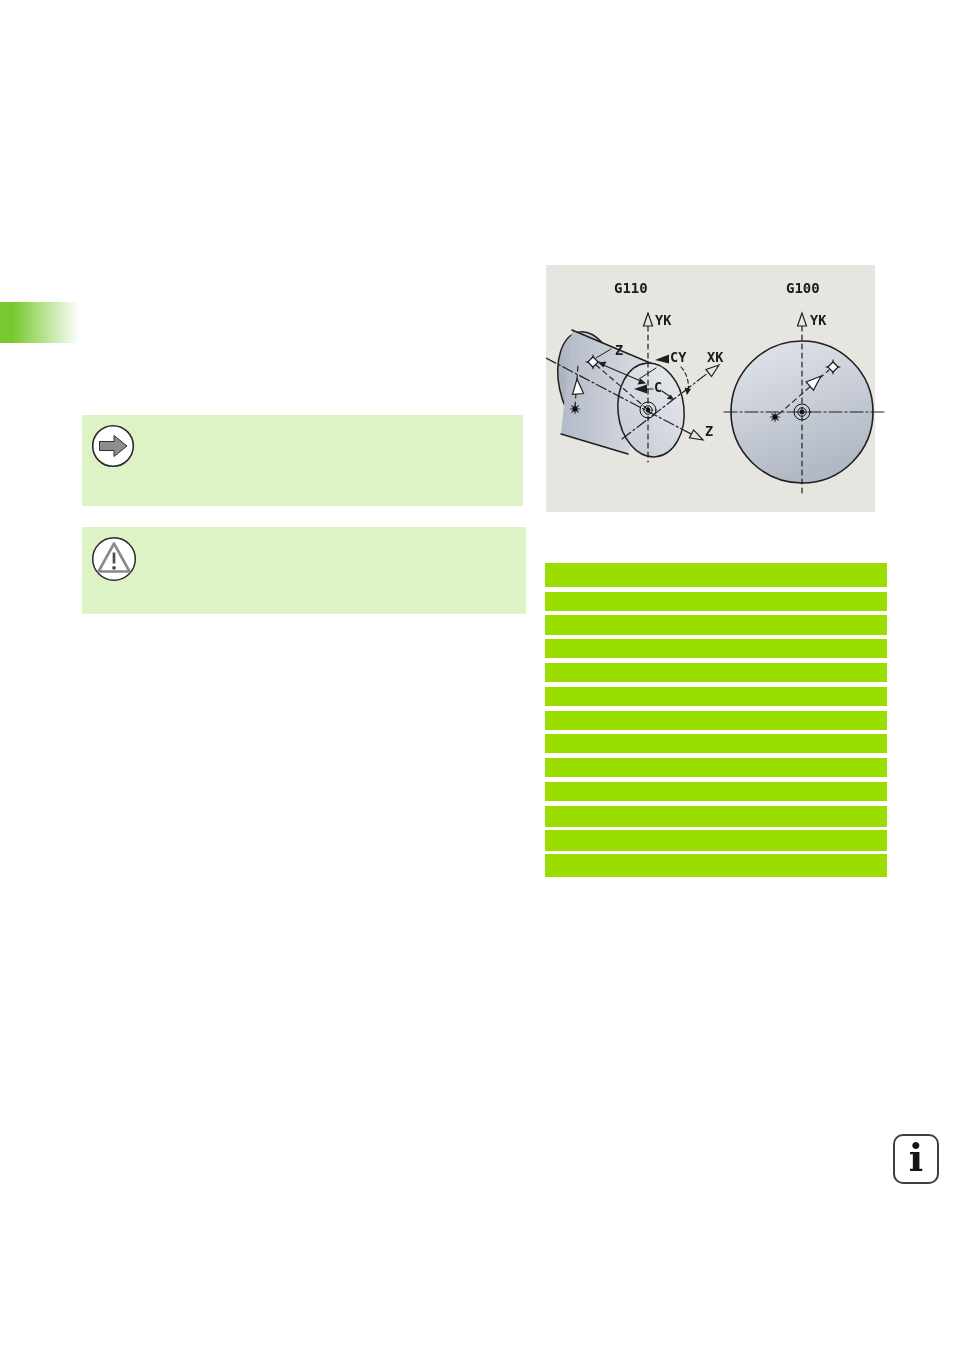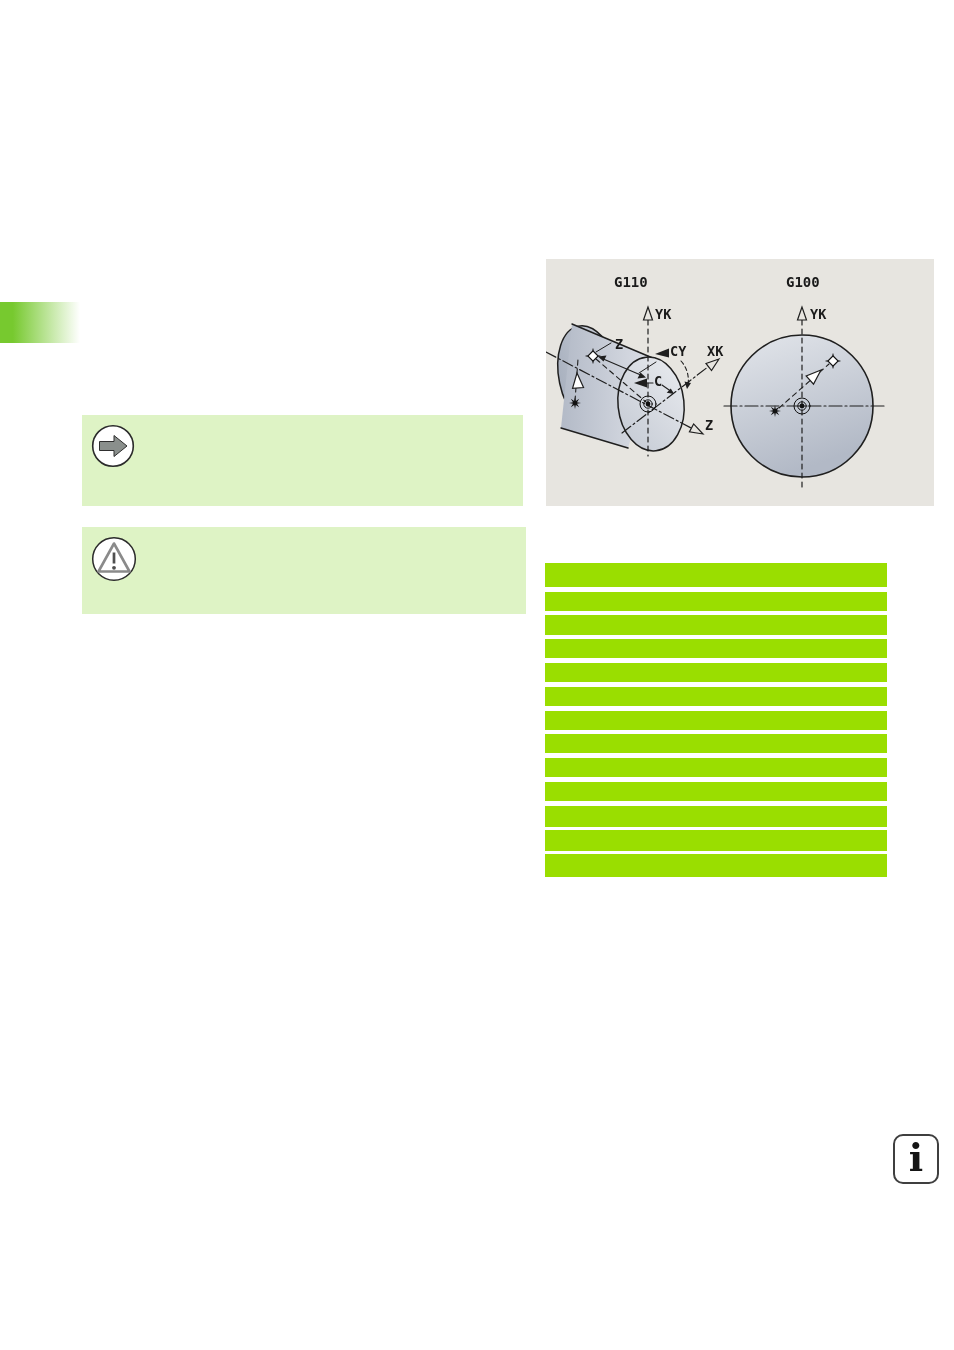--- a/index.html
+++ b/index.html
@@ -18,21 +18,21 @@
   
   .note-box{
     position:absolute;left:82px;
     background:var(--note-bg,#def3c5);
   }
   .note-box.n1{top:415px;width:441px;height:91px;}
   .note-box.n2{top:527px;width:444px;height:87px;}
   .note-icon{position:absolute;left:9px;top:9px;}
   
   .diagram-panel{
-    position:absolute;left:546px;top:259px;width:388px;height:247px;
+    position:absolute;left:546px;top:265px;width:329px;height:247px;
     background:var(--diagram-bg,#e7e5e0);
   }
   .diagram-panel svg{display:block;}
   
   .hl-row{
     position:absolute;left:545px;width:342px;
     background:var(--bar-green,#9ade00);
   }
   
   .info-icon{

